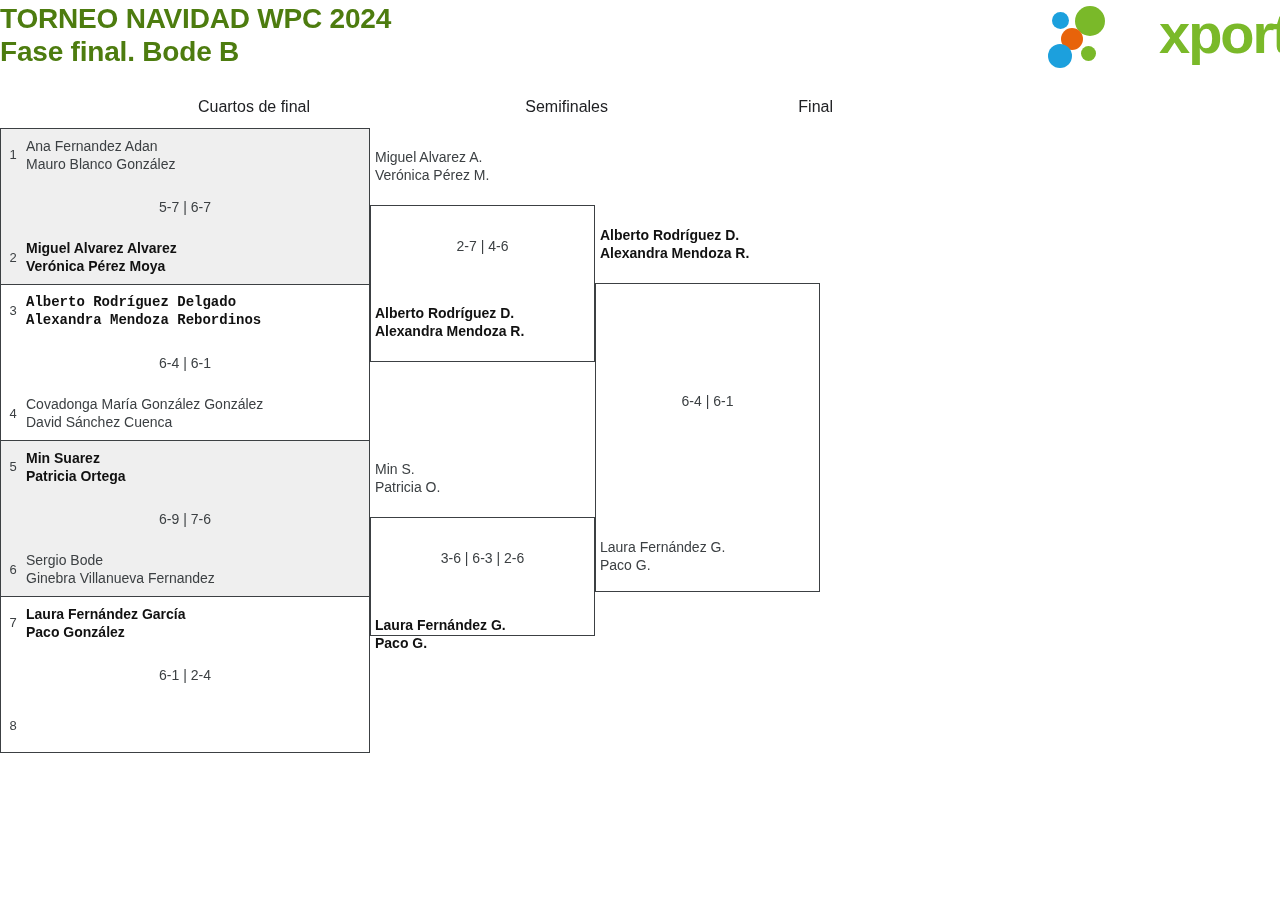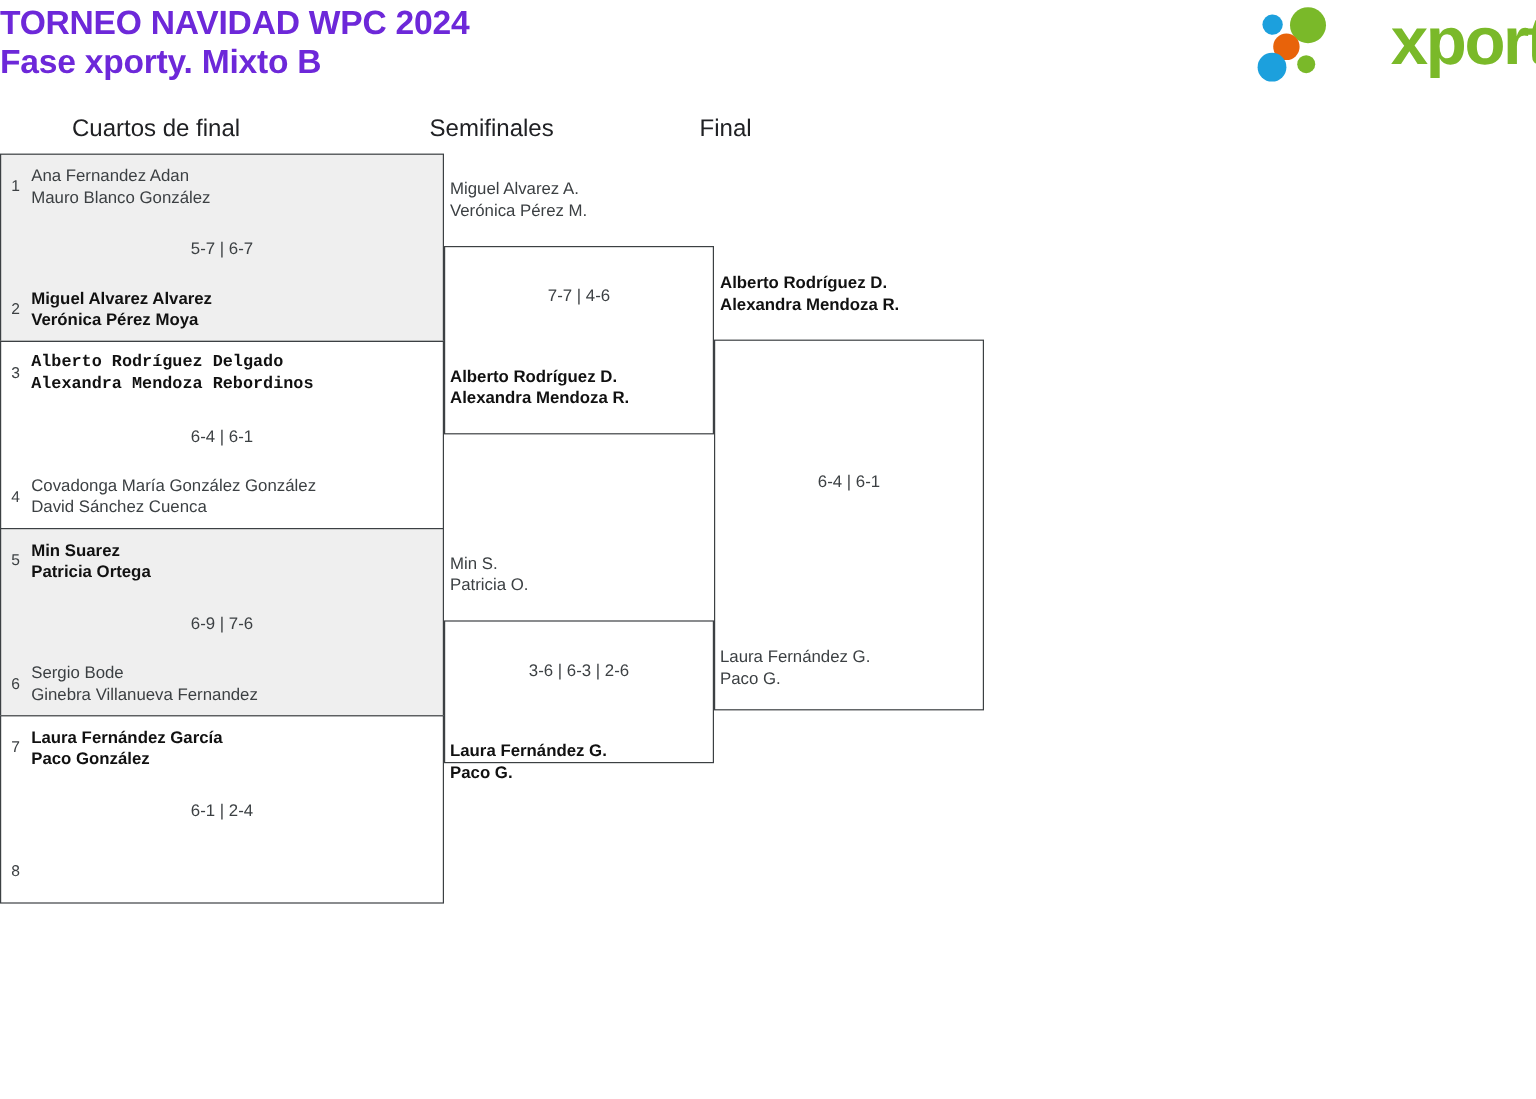--- a/index.html
+++ b/index.html
@@ -26,21 +26,21 @@
   #title-block {
     position: absolute;
     left: 0; top: 2px;
     width: 800px;
   }
   .title-line {
     font-size: 28px;
     font-weight: bold;
     line-height: 33px;
     letter-spacing: -0.2px;
-    color: #6d28d9;
+    color: #4d7c0f;
     white-space: nowrap;
   }
 
   
   #logo {
     position: absolute;
     right: 6px;
     top: 6px;
     width: 226px;
     height: 62px;
@@ -58,24 +58,24 @@
     font-size: 56px;
     line-height: 62px;
     font-weight: bold;
     letter-spacing: -2px;
     margin-left: 41px;
   }
 
   
   .round-header {
     position: absolute;
-    font-size: 20px;
+    font-size: 16px;
     line-height: 20px;
     color: #202124;
-    text-align: left;
+    text-align: right;
     white-space: nowrap;
   }
 
   
   #bracket {
     position: absolute;
     left: 0;
     top: 0;
     width: 1280px;
     height: 916px;
@@ -123,21 +123,21 @@
     white-space: nowrap;
   }
 </style>
 </head>
 <body>
 
 <div id="header">
 
   <div id="title-block">
     <div class="title-line">TORNEO NAVIDAD WPC 2024</div>
-    <div class="title-line">Fase xporty. Mixto B</div>
+    <div class="title-line">Fase final. Bode B</div>
   </div>
 
   <div id="logo">
     <div id="logo-dots">
       <div class="dot" style="left:4px;  top:6px;  width:17px; height:17px; background:#1ca0dd;"></div>
       <div class="dot" style="left:27px; top:0px;  width:30px; height:30px; background:#7ab929;"></div>
       <div class="dot" style="left:13px; top:22px; width:22px; height:22px; background:#e8630a;"></div>
       <div class="dot" style="left:0px;  top:38px; width:24px; height:24px; background:#1ca0dd;"></div>
       <div class="dot" style="left:33px; top:40px; width:15px; height:15px; background:#7ab929;"></div>
     </div>
@@ -203,21 +203,21 @@
     <div class="score" style="top:69px;">6-1 | 2-4</div>
     <div class="seed" style="top:121px;">8</div>
   </div>
 
   <div class="team" style="left:375px; top:148px; width:215px;">
     <span class="p1">Miguel Alvarez A.</span>
     <span class="p2">Verónica Pérez M.</span>
   </div>
 
   <div class="match plain" style="left:370px; top:205px; width:225px; height:157px;">
-    <div class="score" style="top:31px;">7-7 | 4-6</div>
+    <div class="score" style="top:31px;">2-7 | 4-6</div>
   </div>
 
   <div class="team winner" style="left:375px; top:304px; width:215px;">
     <span class="p1">Alberto Rodríguez D.</span>
     <span class="p2">Alexandra Mendoza R.</span>
   </div>
 
   <div class="team" style="left:375px; top:460px; width:215px;">
     <span class="p1">Min S.</span>
     <span class="p2">Patricia O.</span>

